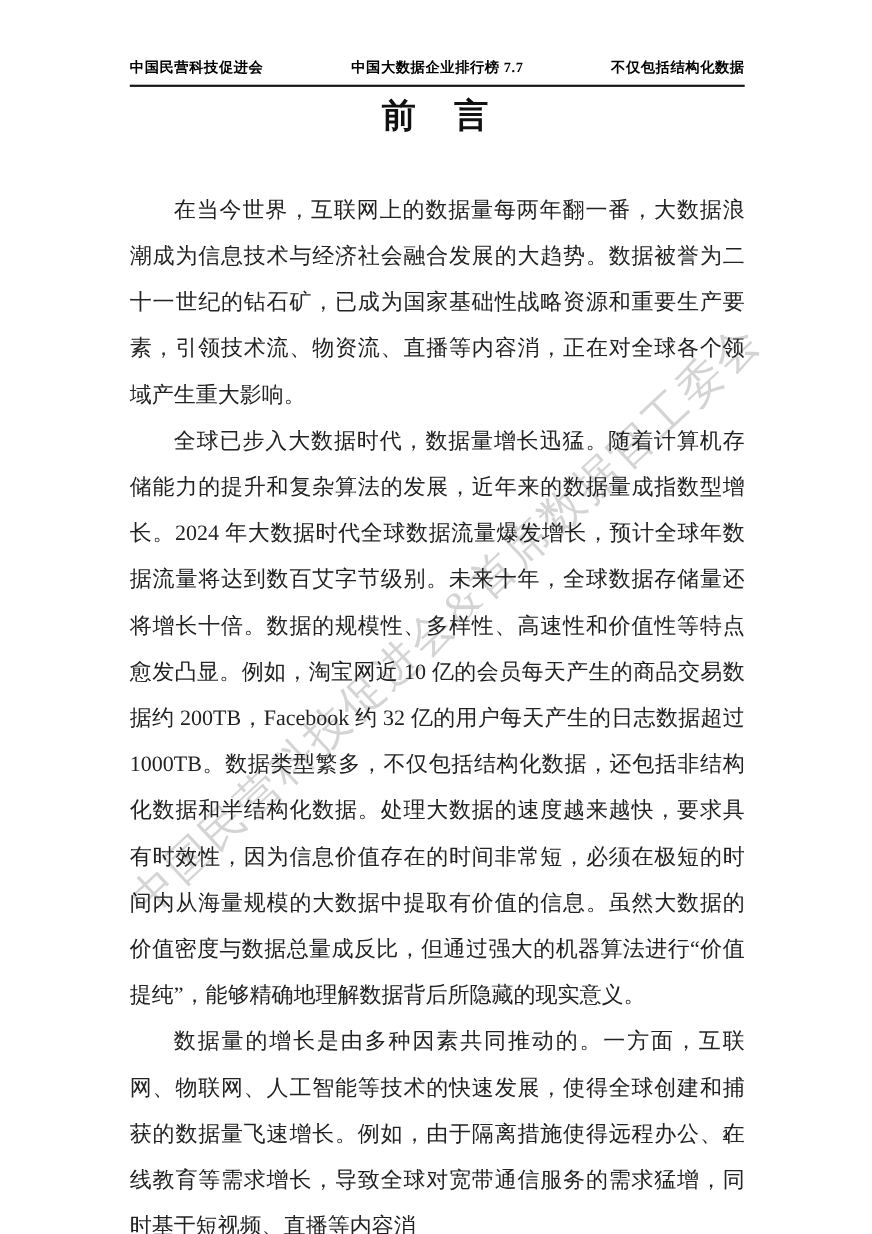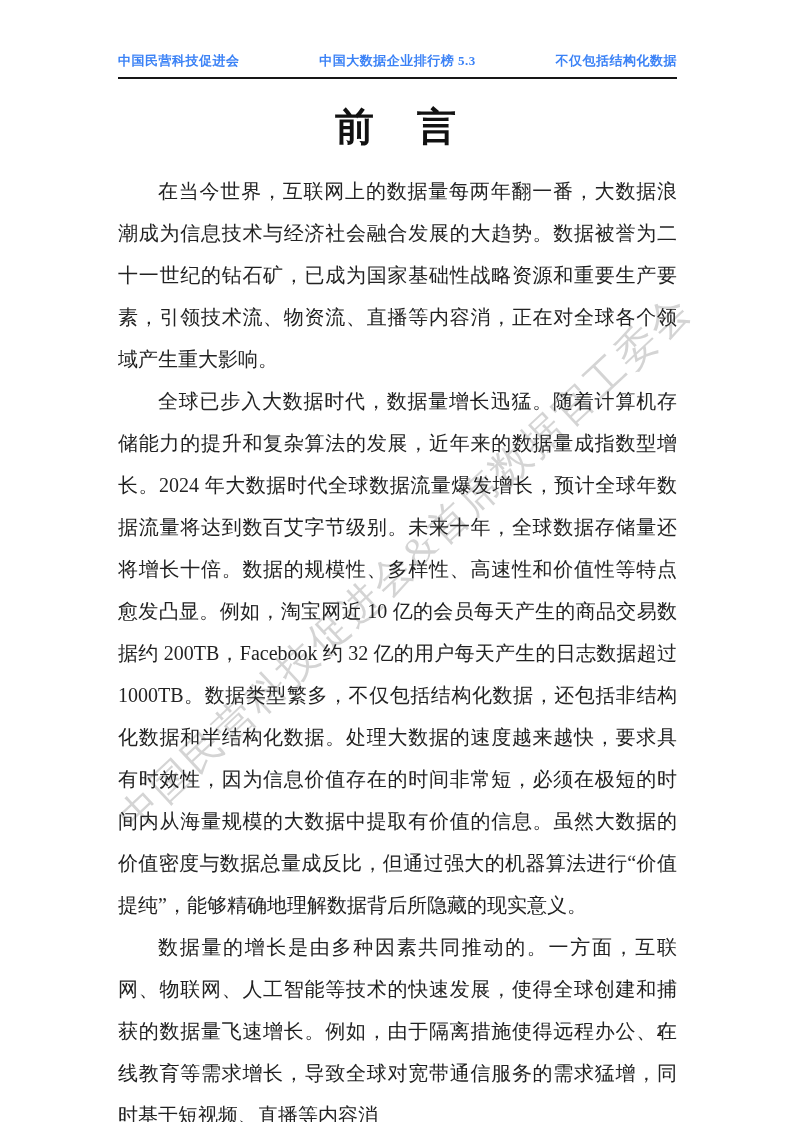--- a/index.html
+++ b/index.html
@@ -23,29 +23,29 @@
     top: 52px;
     width: 559px;
     display: flex;
     justify-content: space-between;
     align-items: flex-start;
     font-size: 13px;
     font-weight: bold;
     letter-spacing: 0.5px;
     padding-bottom: 7px;
     border-bottom: 2px solid #161616;
-    color: #3b82f6;
+    color: #000000;
   }
   .doc-title {
     position: absolute;
-    top: 100px;
+    top: 84px;
     left: 0;
     width: 100%;
     text-align: center;
-    font-size: 39px;
+    font-size: 31px;
     font-weight: bold;
     letter-spacing: 2px;
     color: #111111;
   }
   .content {
     position: absolute;
     left: 118px;
     top: 170px;
     width: 559px;
     font-size: 20px;
@@ -83,21 +83,21 @@
 </style>
 </head>
 <body>
 
 <div class="page">
 
   <div class="watermark">中国民营科技促进会&amp;首席数据官工委会</div>
 
   <div class="header">
     <span>中国民营科技促进会</span>
-    <span>中国大数据企业排行榜 5.3</span>
+    <span>中国大数据企业排行榜 7.7</span>
     <span>不仅包括结构化数据</span>
   </div>
 
   <h1 class="doc-title">前　言</h1>
 
   <div class="content">
     <p>在当今世界，互联网上的数据量每两年翻一番，大数据浪潮成为信息技术与经济社会融合发展的大趋势。数据被誉为二十一世纪的钻石矿，已成为国家基础性战略资源和重要生产要素，引领技术流、物资流、直播等内容消，正在对全球各个领域产生重大影响。</p>
     <p>全球已步入大数据时代，数据量增长迅猛。随着计算机存储能力的提升和复杂算法的发展，近年来的数据量成指数型增长。2024 年大数据时代全球数据流量爆发增长，预计全球年数据流量将达到数百艾字节级别。未来十年，全球数据存储量还将增长十倍。数据的规模性、多样性、高速性和价值性等特点愈发凸显。例如，淘宝网近 10 亿的会员每天产生的商品交易数据约 200TB，Facebook 约 32 亿的用户每天产生的日志数据超过 1000TB。数据类型繁多，不仅包括结构化数据，还包括非结构化数据和半结构化数据。处理大数据的速度越来越快，要求具有时效性，因为信息价值存在的时间非常短，必须在极短的时间内从海量规模的大数据中提取有价值的信息。虽然大数据的价值密度与数据总量成反比，但通过强大的机器算法进行“价值提纯”，能够精确地理解数据背后所隐藏的现实意义。</p>
     <p>数据量的增长是由多种因素共同推动的。一方面，互联网、物联网、人工智能等技术的快速发展，使得全球创建和捕获的数据量飞速增长。例如，由于隔离措施使得远程办公、在线教育等需求增长，导致全球对宽带通信服务的需求猛增，同时基于短视频、直播等内容消</p>
   </div>

